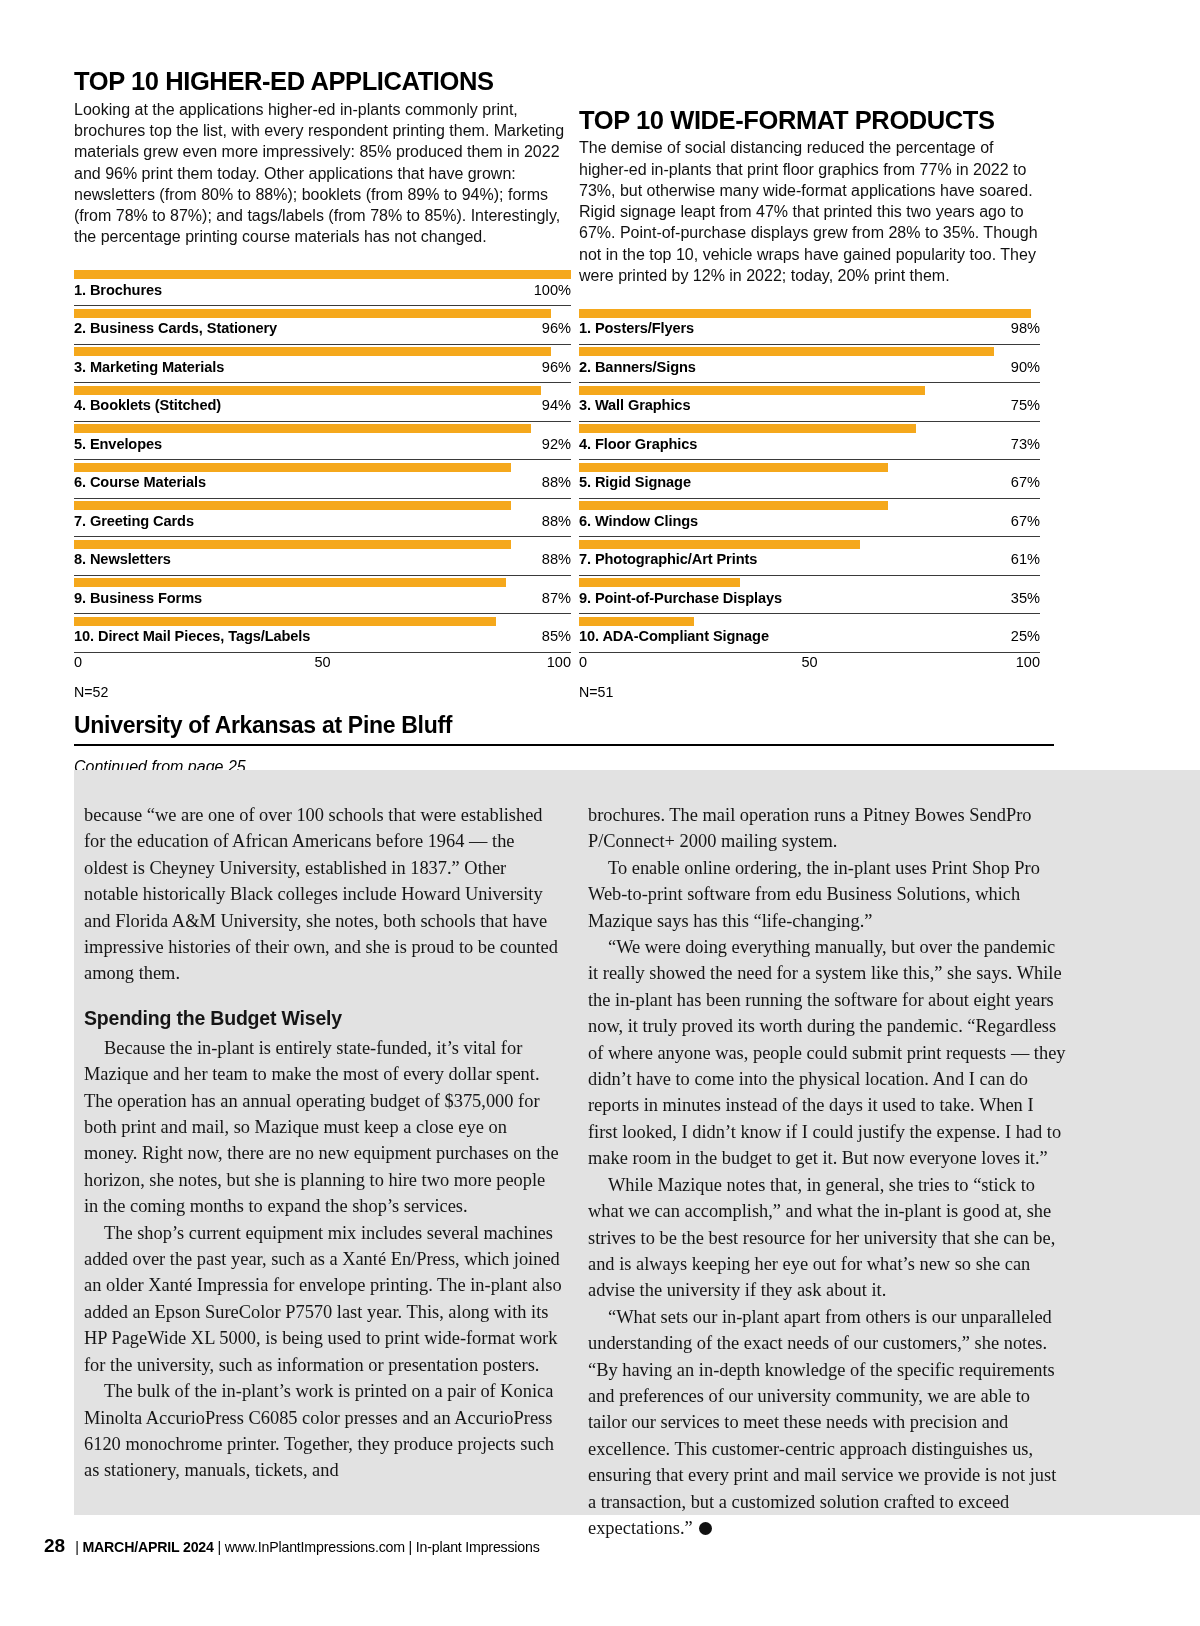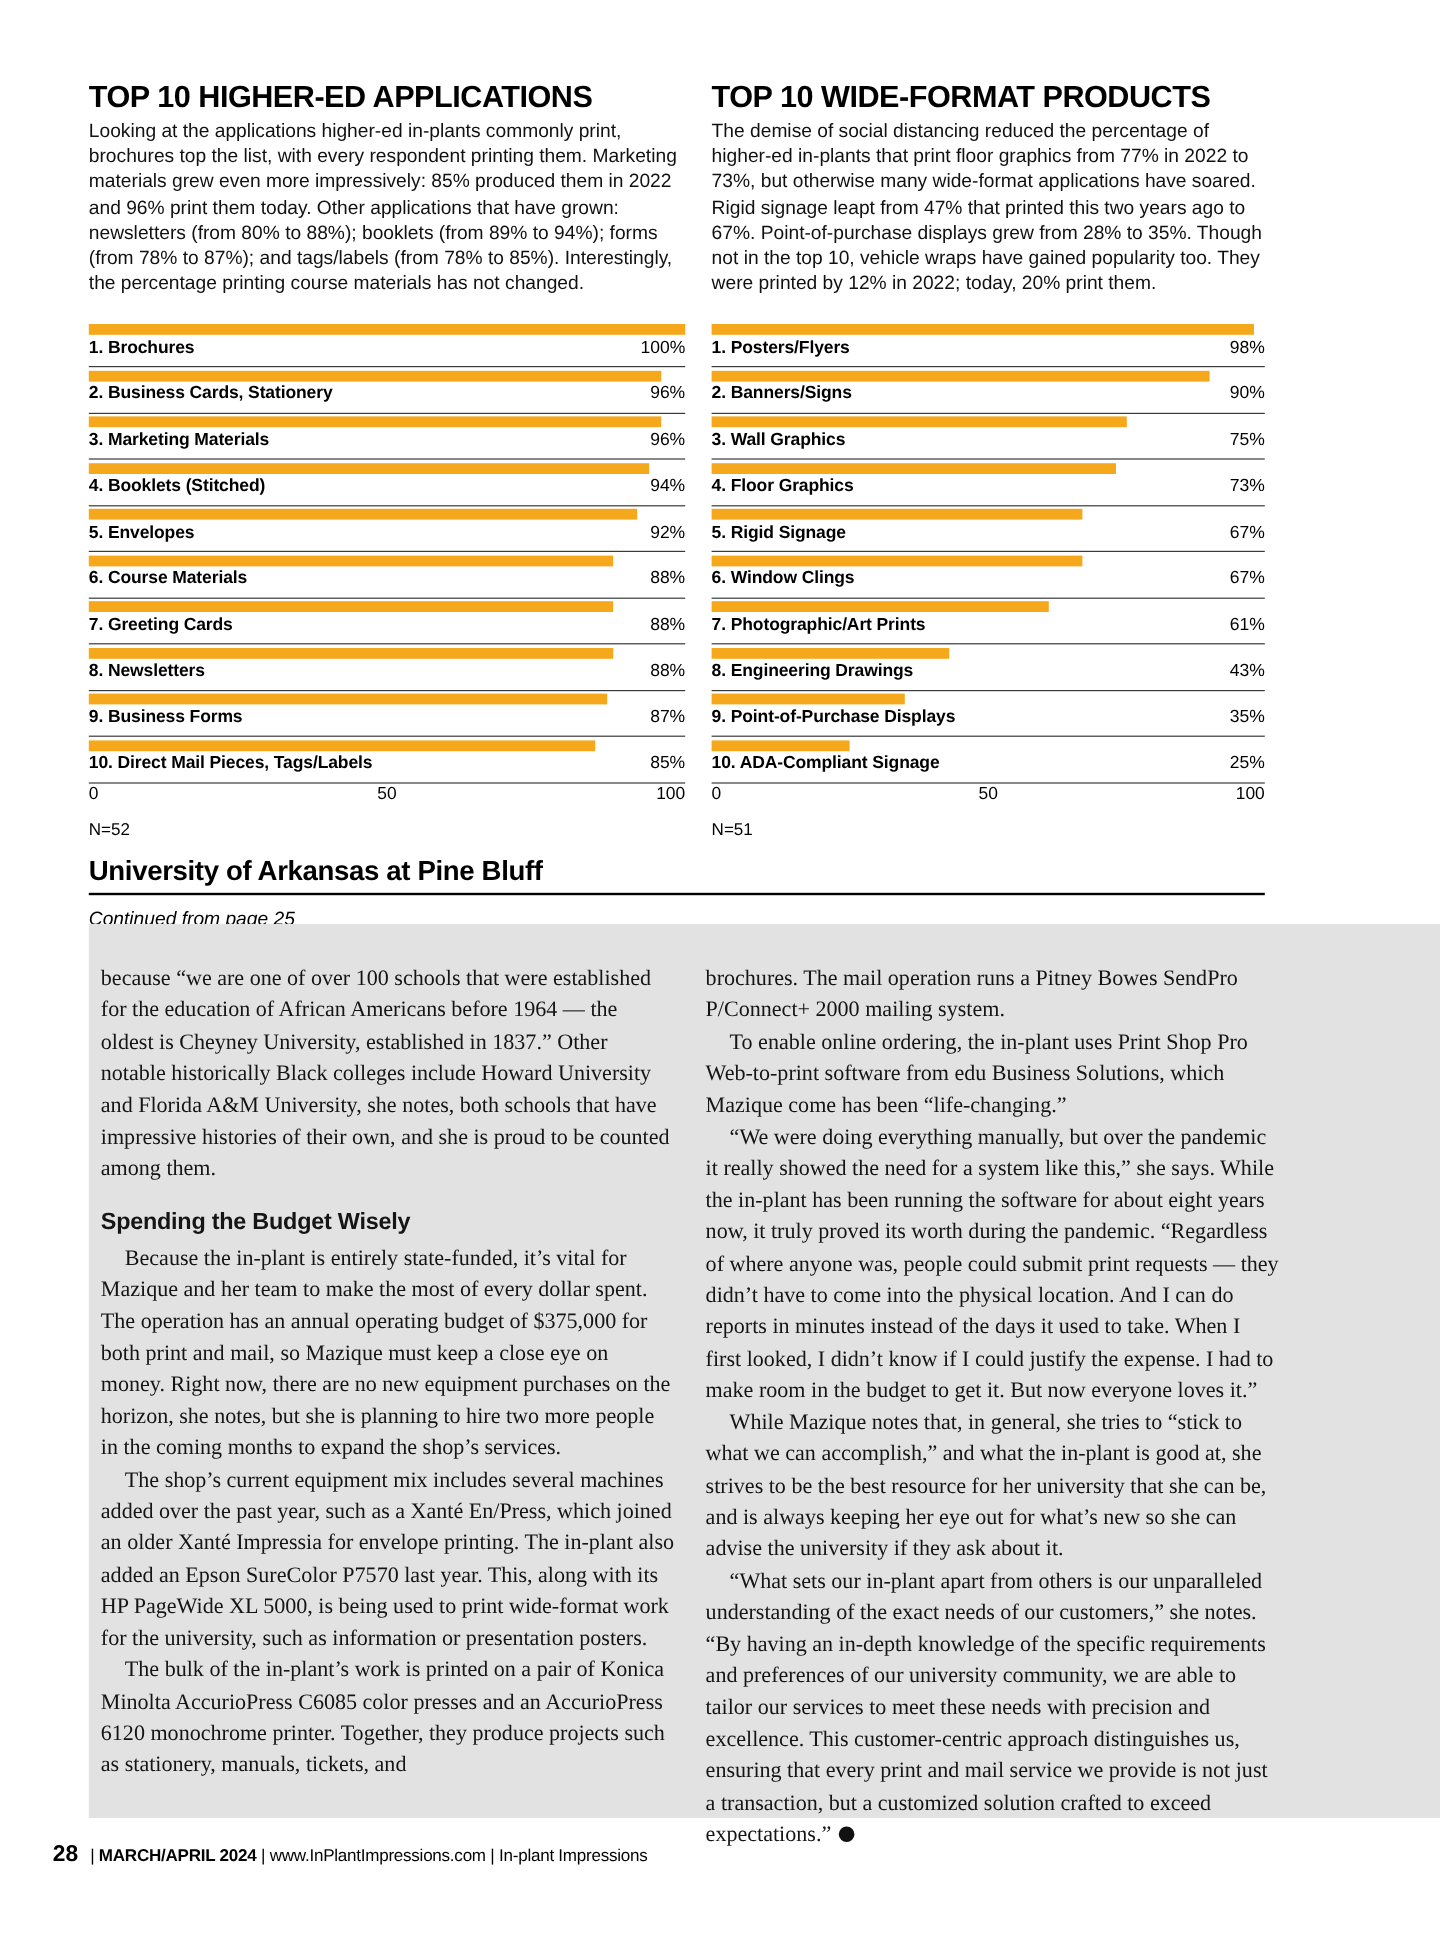--- a/index.html
+++ b/index.html
@@ -22,21 +22,21 @@
     height: 1626px;
   }
 
   
   .charts {
     position: absolute;
     left: 74px;
     top: 68px;
     width: 980px;
     display: flex;
-    gap: 22px;
+    gap: 8px;
     align-items: flex-end;
   }
   .chart-block {
     width: 497px;
   }
   .chart-block.right { width: 461px; }
 
   .chart-title {
     font-family: "Liberation Sans", sans-serif;
     font-weight: bold;
@@ -338,27 +338,20 @@
             </div>
             <div class="bar-label">6. Window Clings</div>
             <div class="bar-value">67%</div>
           </div>
           <div class="bar-row">
             <div class="bar-track">
               <div class="bar-fill" style="width: 61%; background: rgb(245, 168, 28);"></div>
             </div>
             <div class="bar-label">7. Photographic/Art Prints</div>
             <div class="bar-value">61%</div>
-          </div>
-          <div class="bar-row">
-            <div class="bar-track">
-              <div class="bar-fill" style="width: 43%; background: rgb(245, 168, 28);"></div>
-            </div>
-            <div class="bar-label">8. Engineering Drawings</div>
-            <div class="bar-value">43%</div>
           </div>
           <div class="bar-row">
             <div class="bar-track">
               <div class="bar-fill" style="width: 35%; background: rgb(245, 168, 28);"></div>
             </div>
             <div class="bar-label">9. Point-of-Purchase Displays</div>
             <div class="bar-value">35%</div>
           </div>
           <div class="bar-row">
             <div class="bar-track">
@@ -388,21 +381,21 @@
       <div class="col">
         <p class="noindent">because “we are one of over 100 schools that were established for the education of African Americans before 1964 — the oldest is Cheyney University, established in 1837.” Other notable historically Black colleges include Howard University and Florida A&amp;M University, she notes, both schools that have impressive histories of their own, and she is proud to be counted among them.</p>
         <p class="subhead">Spending the Budget Wisely</p>
         <p>Because the in-plant is entirely state-funded, it’s vital for Mazique and her team to make the most of every dollar spent. The operation has an annual operating budget of $375,000 for both print and mail, so Mazique must keep a close eye on money. Right now, there are no new equipment purchases on the horizon, she notes, but she is planning to hire two more people in the coming months to expand the shop’s services.</p>
         <p>The shop’s current equipment mix includes several machines added over the past year, such as a Xanté En/Press, which joined an older Xanté Impressia for envelope printing. The in-plant also added an Epson SureColor P7570 last year. This, along with its HP PageWide XL 5000, is being used to print wide-format work for the university, such as information or presentation posters.</p>
         <p>The bulk of the in-plant’s work is printed on a pair of Konica Minolta AccurioPress C6085 color presses and an AccurioPress 6120 monochrome printer. Together, they produce projects such as stationery, manuals, tickets, and</p>
       </div>
 
       <div class="col">
         <p class="noindent">brochures. The mail operation runs a Pitney Bowes SendPro P/Connect+ 2000 mailing system.</p>
-        <p>To enable online ordering, the in-plant uses Print Shop Pro Web-to-print software from edu Business Solutions, which Mazique come has been “life-changing.”</p>
+        <p>To enable online ordering, the in-plant uses Print Shop Pro Web-to-print software from edu Business Solutions, which Mazique says has this “life-changing.”</p>
         <p>“We were doing everything manually, but over the pandemic it really showed the need for a system like this,” she says. While the in-plant has been running the software for about eight years now, it truly proved its worth during the pandemic. “Regardless of where anyone was, people could submit print requests — they didn’t have to come into the physical location. And I can do reports in minutes instead of the days it used to take. When I first looked, I didn’t know if I could justify the expense. I had to make room in the budget to get it. But now everyone loves it.”</p>
         <p>While Mazique notes that, in general, she tries to “stick to what we can accomplish,” and what the in-plant is good at, she strives to be the best resource for her university that she can be, and is always keeping her eye out for what’s new so she can advise the university if they ask about it.</p>
         <p><span>“What sets our in-plant apart from others is our unparalleled understanding of the exact needs of our customers,” she notes. “By having an in-depth knowledge of the specific requirements and preferences of our university community, we are able to tailor our services to meet these needs with precision and excellence. This customer-centric approach distinguishes us, ensuring that every print and mail service we provide is not just a transaction, but a customized solution crafted to exceed expectations.”</span><span class="endmark"></span></p>
       </div>
 
     </div>
   </div>
 
   <div class="footer">
     <span class="page-no">28</span>

